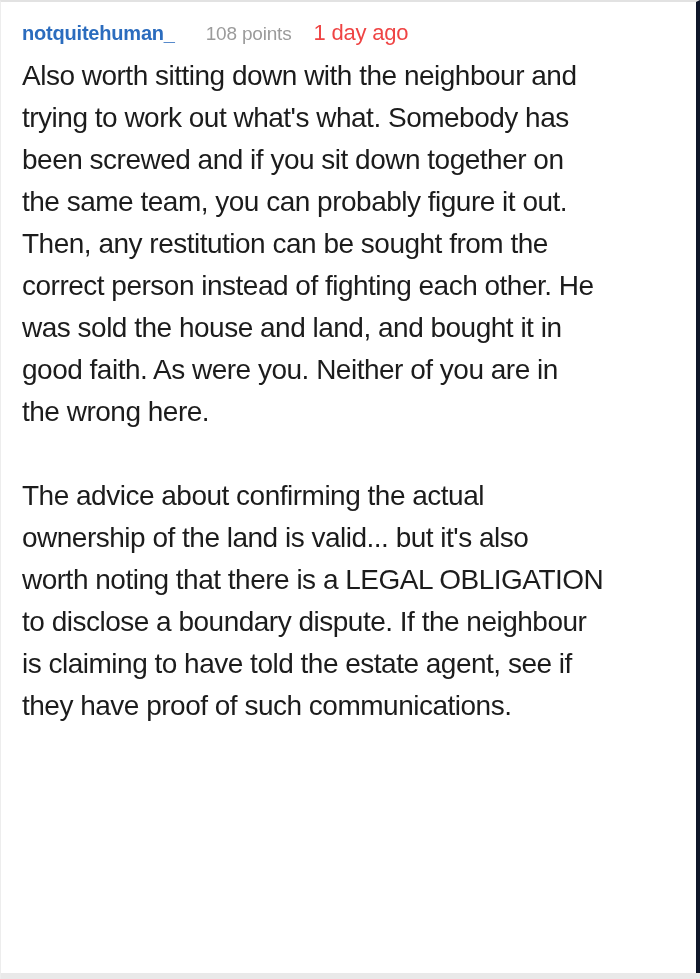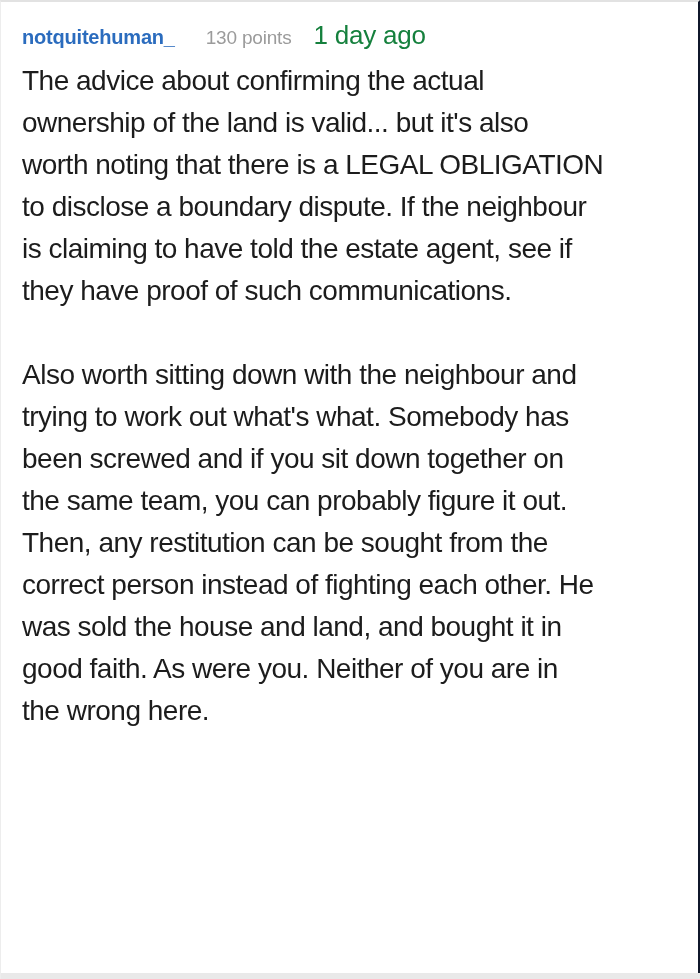--- a/index.html
+++ b/index.html
@@ -14,21 +14,21 @@
     font-family: "Liberation Sans", sans-serif;
     position: relative;
   }
   .comment-card {
     box-sizing: border-box;
     width: 700px;
     height: 979px;
     background: #ffffff;
     border-top: 2px solid #e2e2e2;
     border-left: 1px solid #ededed;
-    border-right: 2px solid #0f172a;
+    border-right: 4px solid #0f172a;
     padding: 18px 20px 0 21px;
     position: relative;
   }
   .comment-header {
     display: flex;
     align-items: baseline;
     margin-bottom: 9px;
   }
   .author {
     color: #2b6cbe;
@@ -37,22 +37,22 @@
     letter-spacing: -0.2px;
     cursor: pointer;
   }
   .points {
     color: #9b9b9b;
     font-size: 19px;
     margin-left: 31px;
     letter-spacing: -0.2px;
   }
   .timestamp {
-    color: #15803d;
-    font-size: 26px;
+    color: #ef4444;
+    font-size: 22px;
     margin-left: 22px;
     letter-spacing: -0.2px;
   }
   .comment-body p {
     margin: 0 0 42px 0;
     color: #1c1c1c;
     font-size: 28px;
     line-height: 42px;
     letter-spacing: -0.5px;
     white-space: pre-line; 
@@ -65,36 +65,36 @@
     height: 6px;
     background: #e9e9e9;
   }
 </style>
 </head>
 <body>
 
 <div class="comment-card">
   <div class="comment-header">
     <span class="author">notquitehuman_</span>
-    <span class="points">130 points</span>
+    <span class="points">108 points</span>
     <span class="timestamp">1 day ago</span>
   </div>
 
   <div class="comment-body">
-    <p>The advice about confirming the actual
-ownership of the land is valid... but it's also
-worth noting that there is a LEGAL OBLIGATION
-to disclose a boundary dispute. If the neighbour
-is claiming to have told the estate agent, see if
-they have proof of such communications.</p>
     <p>Also worth sitting down with the neighbour and
 trying to work out what's what. Somebody has
 been screwed and if you sit down together on
 the same team, you can probably figure it out.
 Then, any restitution can be sought from the
 correct person instead of fighting each other. He
 was sold the house and land, and bought it in
 good faith. As were you. Neither of you are in
 the wrong here.</p>
+    <p>The advice about confirming the actual
+ownership of the land is valid... but it's also
+worth noting that there is a LEGAL OBLIGATION
+to disclose a boundary dispute. If the neighbour
+is claiming to have told the estate agent, see if
+they have proof of such communications.</p>
   </div>
 
   <div class="bottom-strip"></div>
 </div>
 
 </body></html>

